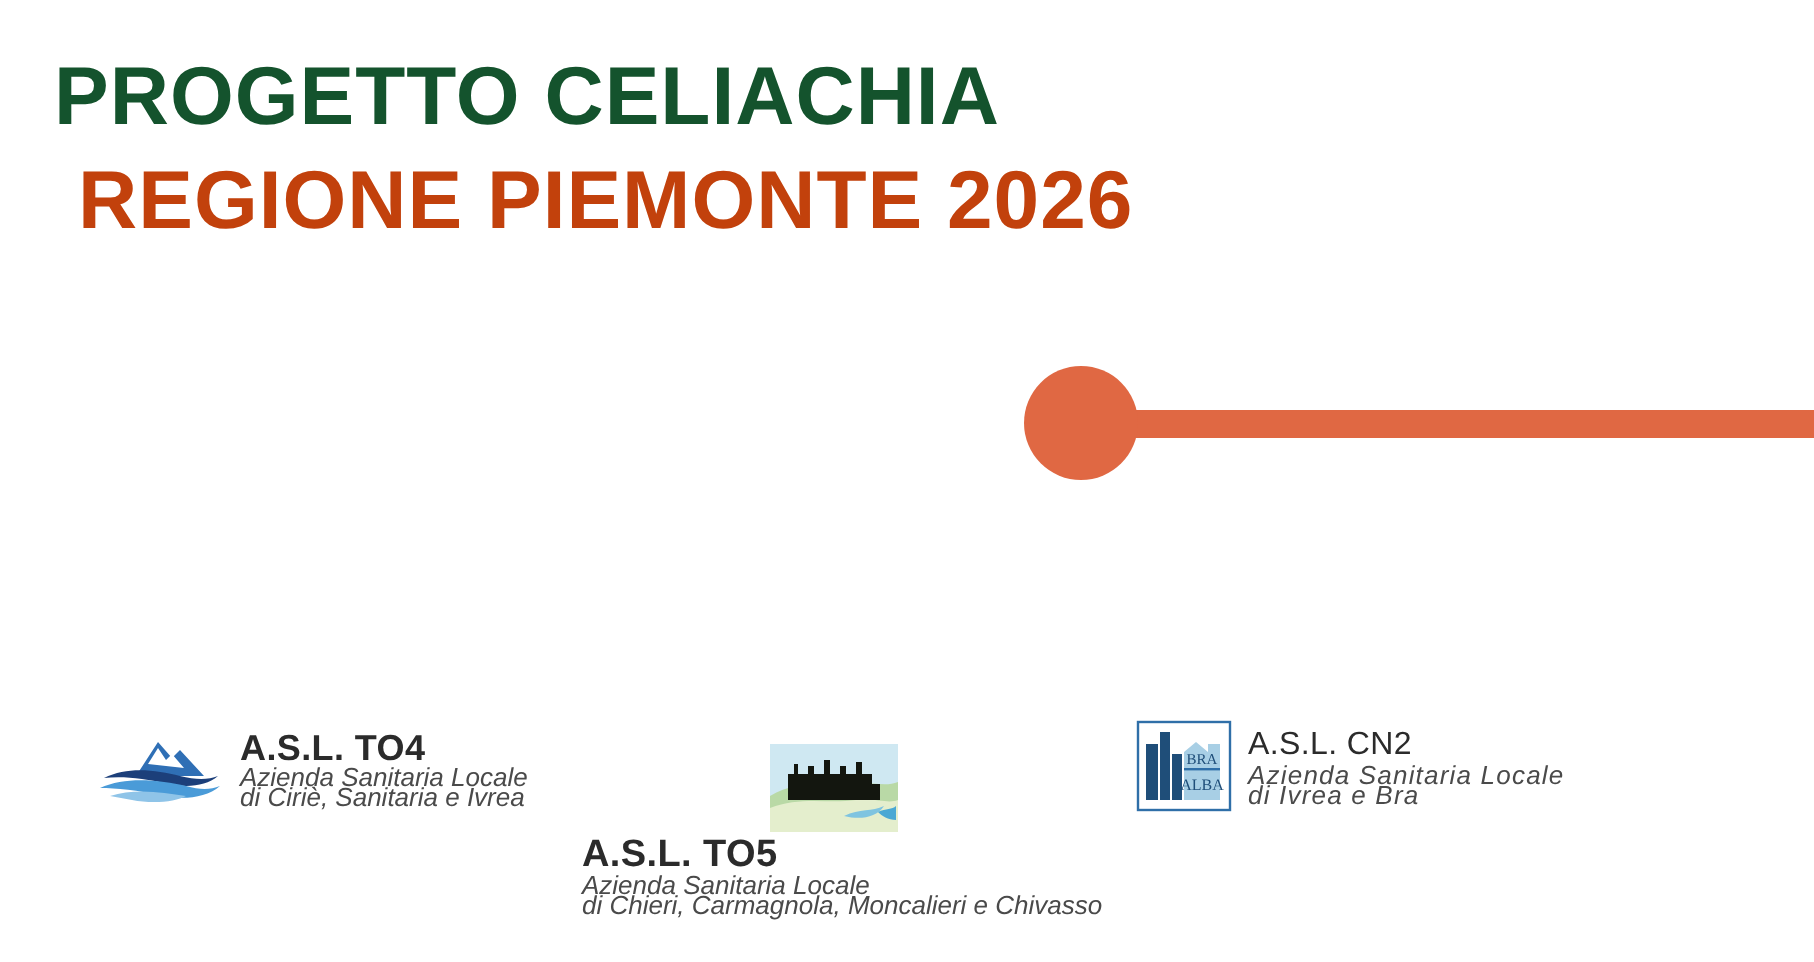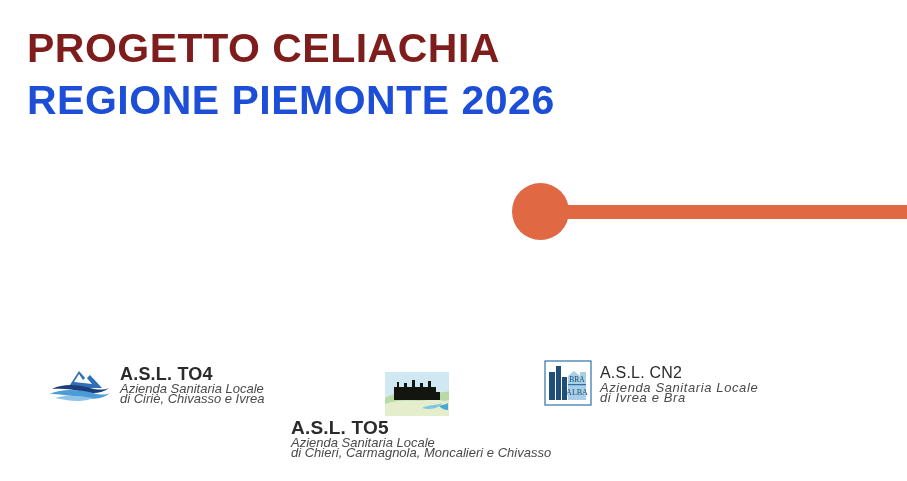--- a/index.html
+++ b/index.html
@@ -26,22 +26,22 @@
     top: 22px;
     width: 800px;
   }
   .title-line {
     font-weight: 700;
     font-size: 41px;
     line-height: 52px;
     letter-spacing: 0.5px;
     white-space: nowrap;
   }
-  .title-line-1 { color: #7f1d1d; }
-  .title-line-2 { color: #1d4ed8; }
+  .title-line-1 { color: #14532d; }
+  .title-line-2 { color: #c2410c; margin-left: 12px; }
 
   
   .accent {
     position: absolute;
     left: 0;
     top: 183px;
     width: 907px;
     height: 58px;
   }
   .accent-rule {
@@ -98,21 +98,21 @@
     font-size: 13px;
     font-style: italic;
     color: #4a4a4a;
     line-height: 10px;
     white-space: nowrap;
   }
 
   
   #logo-to4 { left: 48px;  top: 4px; }
   #logo-to5 { left: 283px; top: 18px; flex-direction: column; }
-  #logo-cn2 { left: 544px; top: 3px; }
+  #logo-cn2 { left: 568px; top: 3px; }
   #logo-al  { left: 763px; top: 2px; }
 
   #logo-cn2 .logo-name { font-size: 16px; }
   #logo-cn2 .logo-sub  { letter-spacing: 0.6px; }
   #logo-to5 .logo-name { font-size: 19px; font-weight: 600; }
   #logo-to4 .logo-name { font-size: 18px; font-weight: 600; }
 </style>
 </head>
 <body>
 
@@ -136,21 +136,21 @@
         <path d="M26 20 L31 12 L35 18 L38 15 L44 22 Z" fill="#ffffff"></path>
         <path d="M4 27 C16 21, 30 23, 42 26 C50 28, 56 28, 61 26
                  C55 31, 46 32, 36 30 C24 27, 13 26, 4 27 Z" fill="#1c3f7a"></path>
         <path d="M2 32 C15 26, 32 28, 45 31 C52 33, 57 33, 62 31
                  C55 37, 44 38, 33 36 C21 33, 10 32, 2 32 Z" fill="#4a9bd8"></path>
         <path d="M7 36 C19 32, 33 34, 45 36 C40 39, 28 40, 18 38 Z" fill="#8fc4e8"></path>
       </svg>
       <div class="logo-text">
         <div class="logo-name">A.S.L. TO4</div>
         <div class="logo-sub">Azienda Sanitaria Locale</div>
-        <div class="logo-sub">di Ciriè, Chivasso e Ivrea</div>
+        <div class="logo-sub">di Ciriè, Sanitaria e Ivrea</div>
       </div>
     </div>
 
     <div class="logo" id="logo-to5">
       <svg class="logo-mark" width="66" height="48" viewBox="0 0 66 48">
         <rect x="1" y="2" width="64" height="44" fill="#cfe8f2"></rect>
         <path d="M1 28 C14 20, 26 24, 38 22 C50 20, 58 24, 65 21 L65 46 L1 46 Z" fill="#b9d9a6"></path>
         <path d="M1 34 C16 28, 30 32, 44 30 C54 29, 60 32, 65 30 L65 46 L1 46 Z" fill="#e4eecd"></path>
         <path d="M10 30 L10 17 L13 17 L13 12 L15 12 L15 17 L20 17 L20 13 L23 13
                  L23 17 L28 17 L28 10 L31 10 L31 17 L36 17 L36 13 L39 13 L39 17

